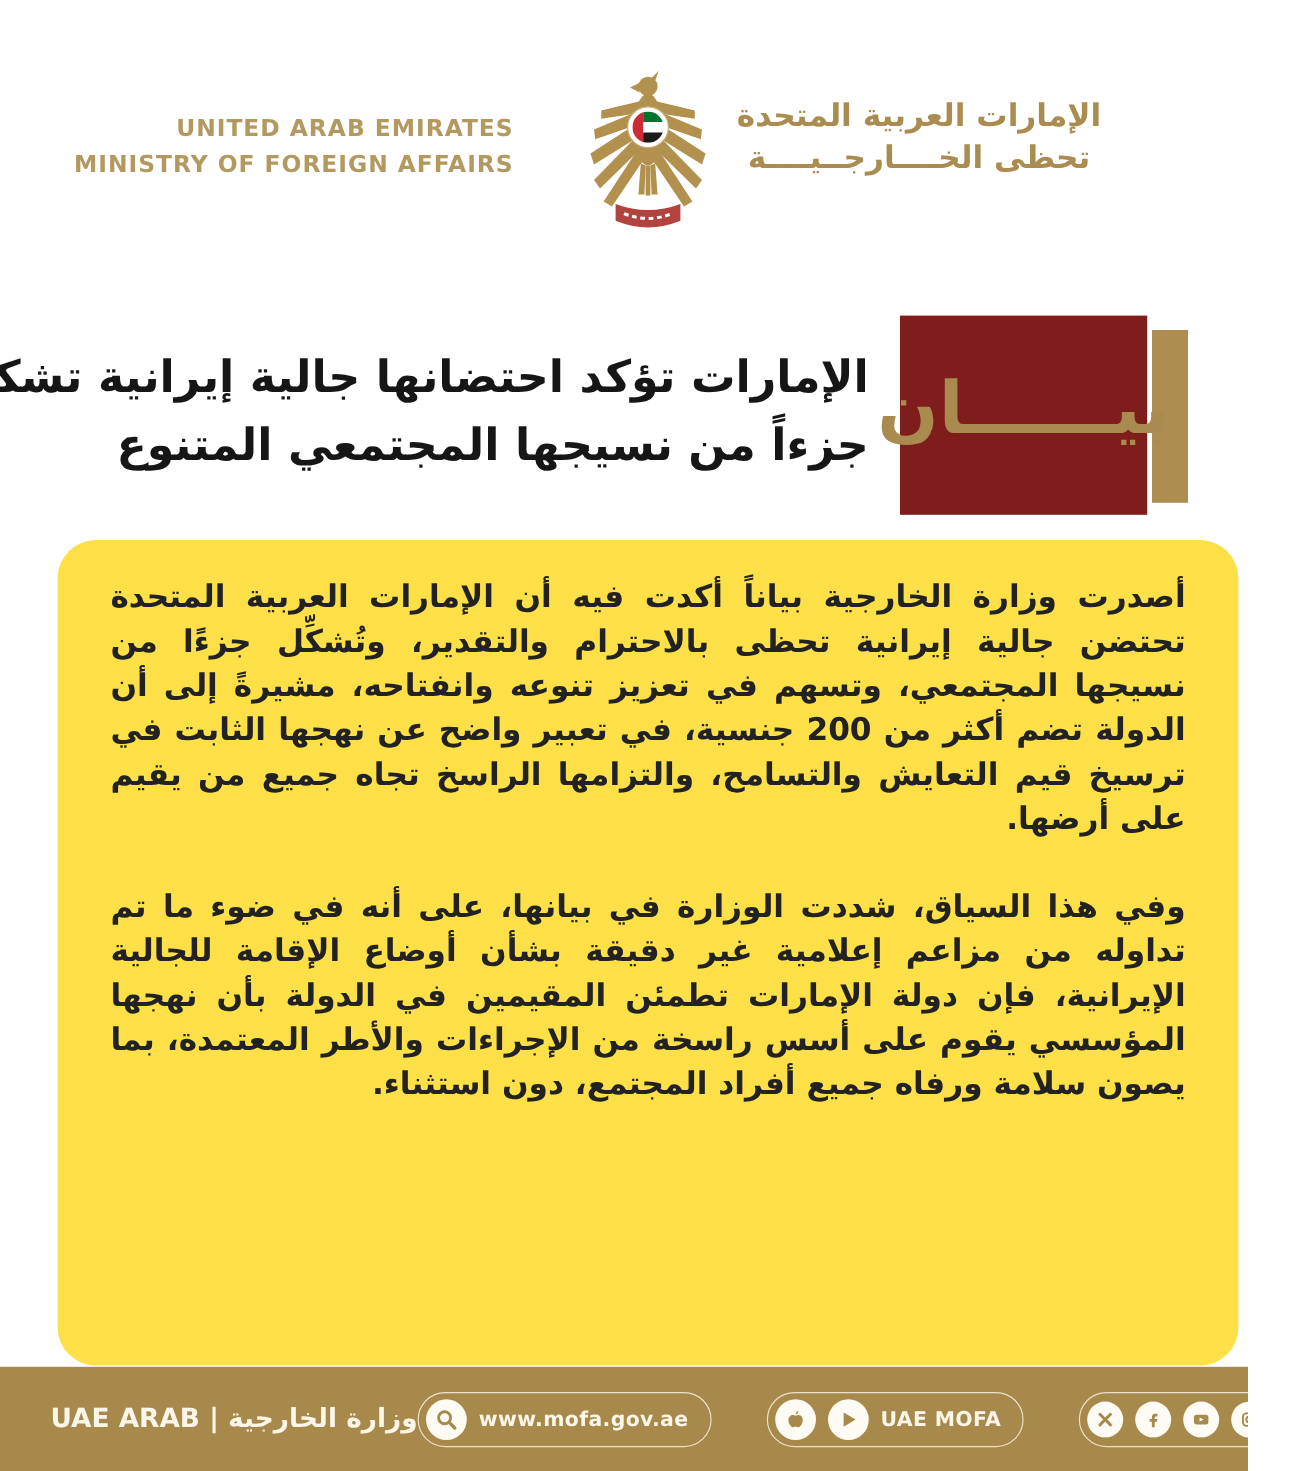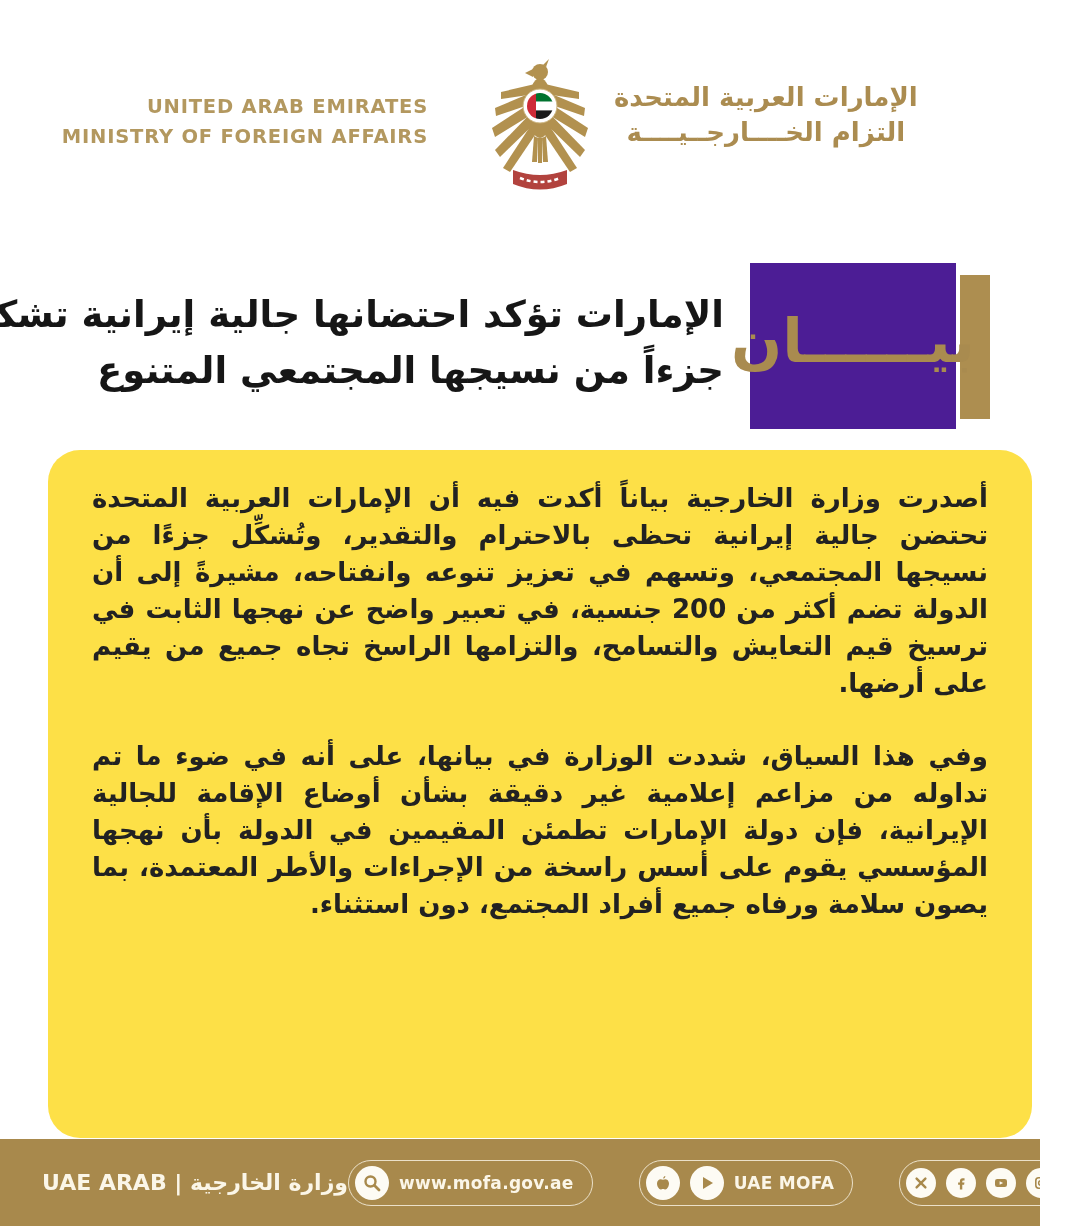--- a/index.html
+++ b/index.html
@@ -16,21 +16,21 @@
   .en-line { font-size:19.5px; font-weight:700; letter-spacing:0.8px; line-height:30px; white-space:nowrap; }
   .emblem { position:absolute; left:487px; top:0; width:106px; height:138px; }
   .ar-block { position:absolute; top:22px; left:614px; direction:rtl; text-align:center; color:#ab8c50; }
   .ar-line { font-size:26px; font-weight:700; line-height:35px; white-space:nowrap; }
 
   
   .statement { position:absolute; top:263px; right:50px; left:50px; height:168px;
     display:flex; direction:rtl; column-gap:26px; }
   .badge-wrap { display:flex; direction:rtl; column-gap:4px; flex:0 0 auto; }
   .badge-bar { width:30px; height:144px; margin:auto 0; background:#ad8e50; }
-  .badge-box { width:206px; height:166px; background:#4c1d95; display:flex; align-items:center; justify-content:center; }
+  .badge-box { width:206px; height:166px; background:#7f1d1d; display:flex; align-items:center; justify-content:center; }
   .badge-text { color:#a98b4f; font-size:60px; font-weight:700; padding-bottom:10px; }
   .title-block { direction:rtl; text-align:right; padding-top:24px; }
   .title-line { font-size:37px; font-weight:700; line-height:56px; color:#161616; white-space:nowrap; }
 
   
   .card { position:absolute; left:48px; top:450px; width:984px; height:688px;
     background:#fde047; border-radius:32px; padding:30px 44px; direction:rtl; overflow:hidden; }
   .body-par { font-size:26px; font-weight:700; line-height:37px; color:#222222;
     text-align:justify; text-align-last:right; margin-bottom:36px; }
   .body-par:last-child { margin-bottom:0; }
@@ -97,21 +97,21 @@
           <rect x="49" y="52.4" width="18" height="8.6" fill="#1b1b1b"></rect>
         </g>
 
         <path d="M26 112 Q53 122 80 112 L80 126 Q53 137 26 126 Z" fill="#b2433e"></path>
         <path d="M33 120 Q53 128 73 120" stroke="#ffffff" stroke-width="2.5" fill="none" stroke-dasharray="4 3"></path>
       </svg>
     </div>
 
     <div class="ar-block">
       <div class="ar-line">الإمارات العربية المتحدة</div>
-      <div class="ar-line">التزام الخــــارجــيــــة</div>
+      <div class="ar-line">تحظى الخــــارجــيــــة</div>
     </div>
   </div>
 
   <div class="statement">
     <div class="badge-wrap">
       <div class="badge-bar"></div>
       <div class="badge-box">
         <div class="badge-text">بيــــــان</div>
       </div>
     </div>

